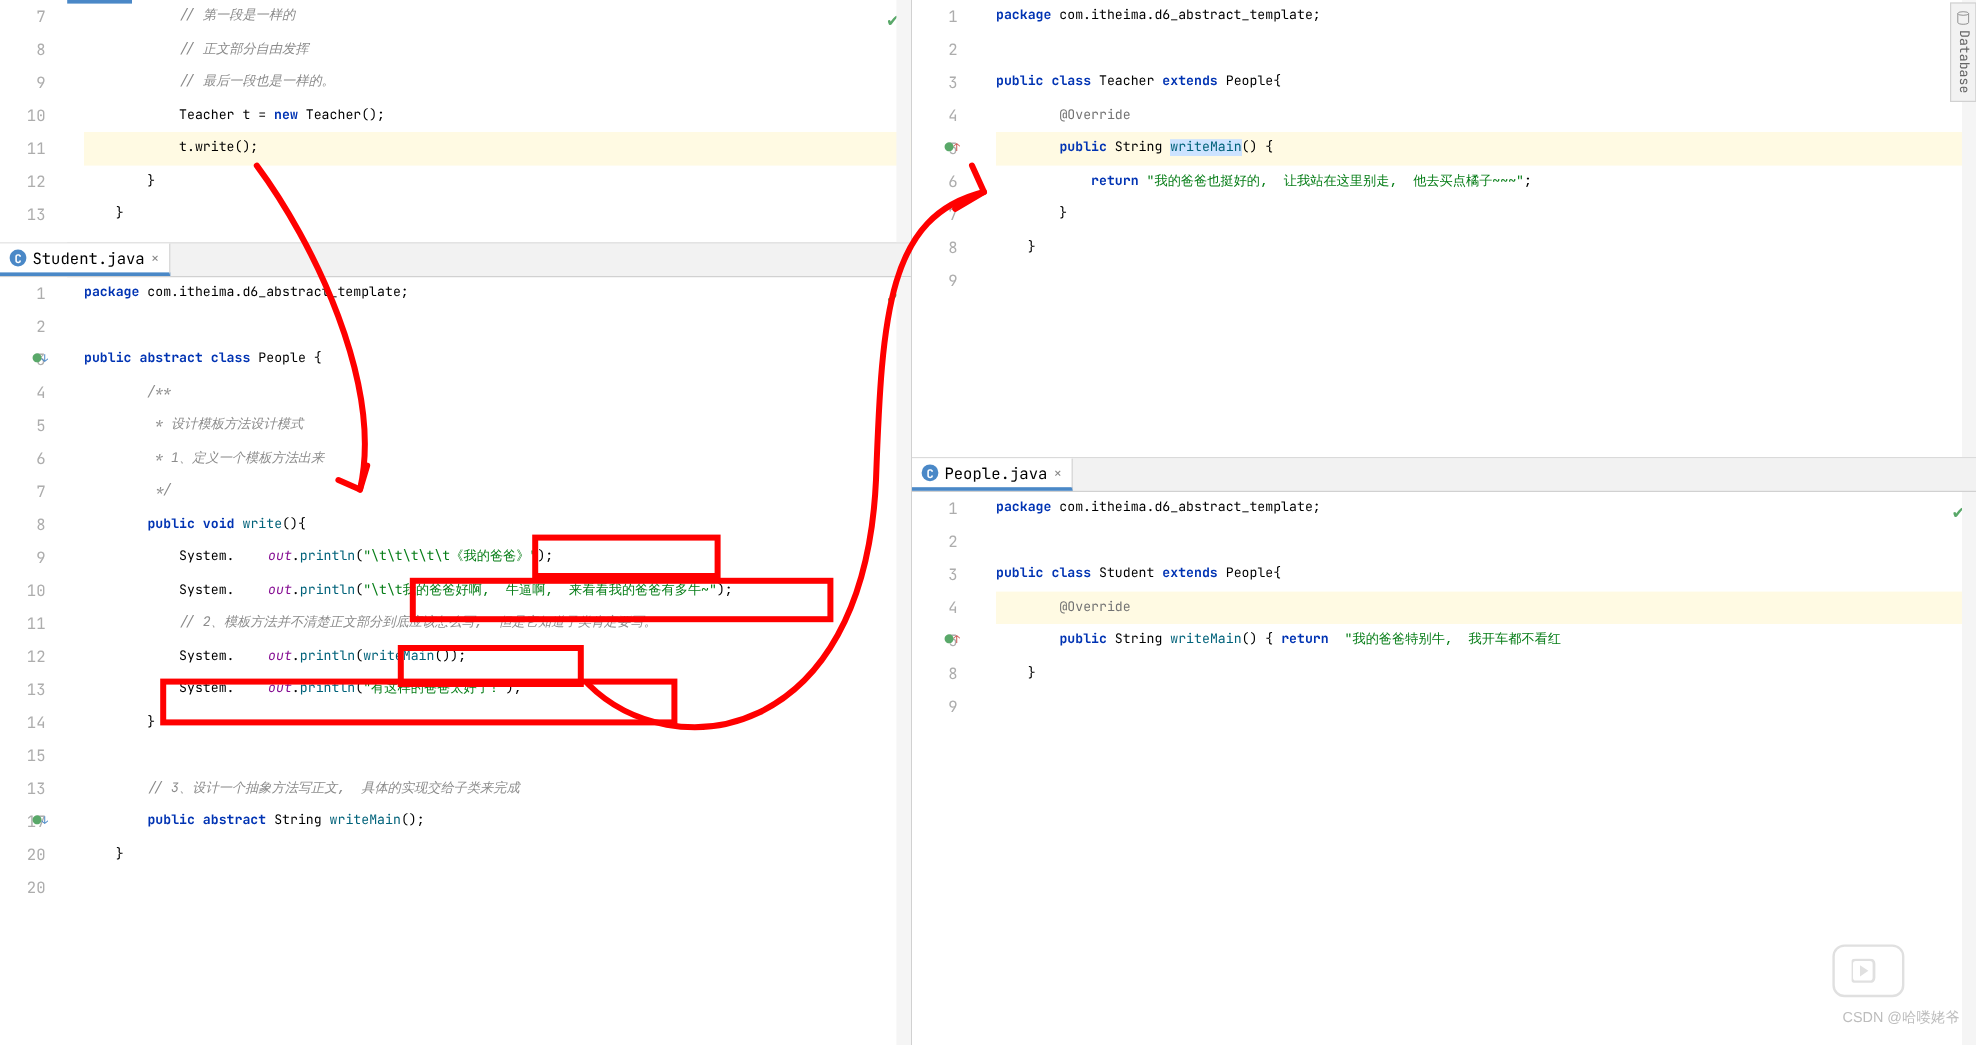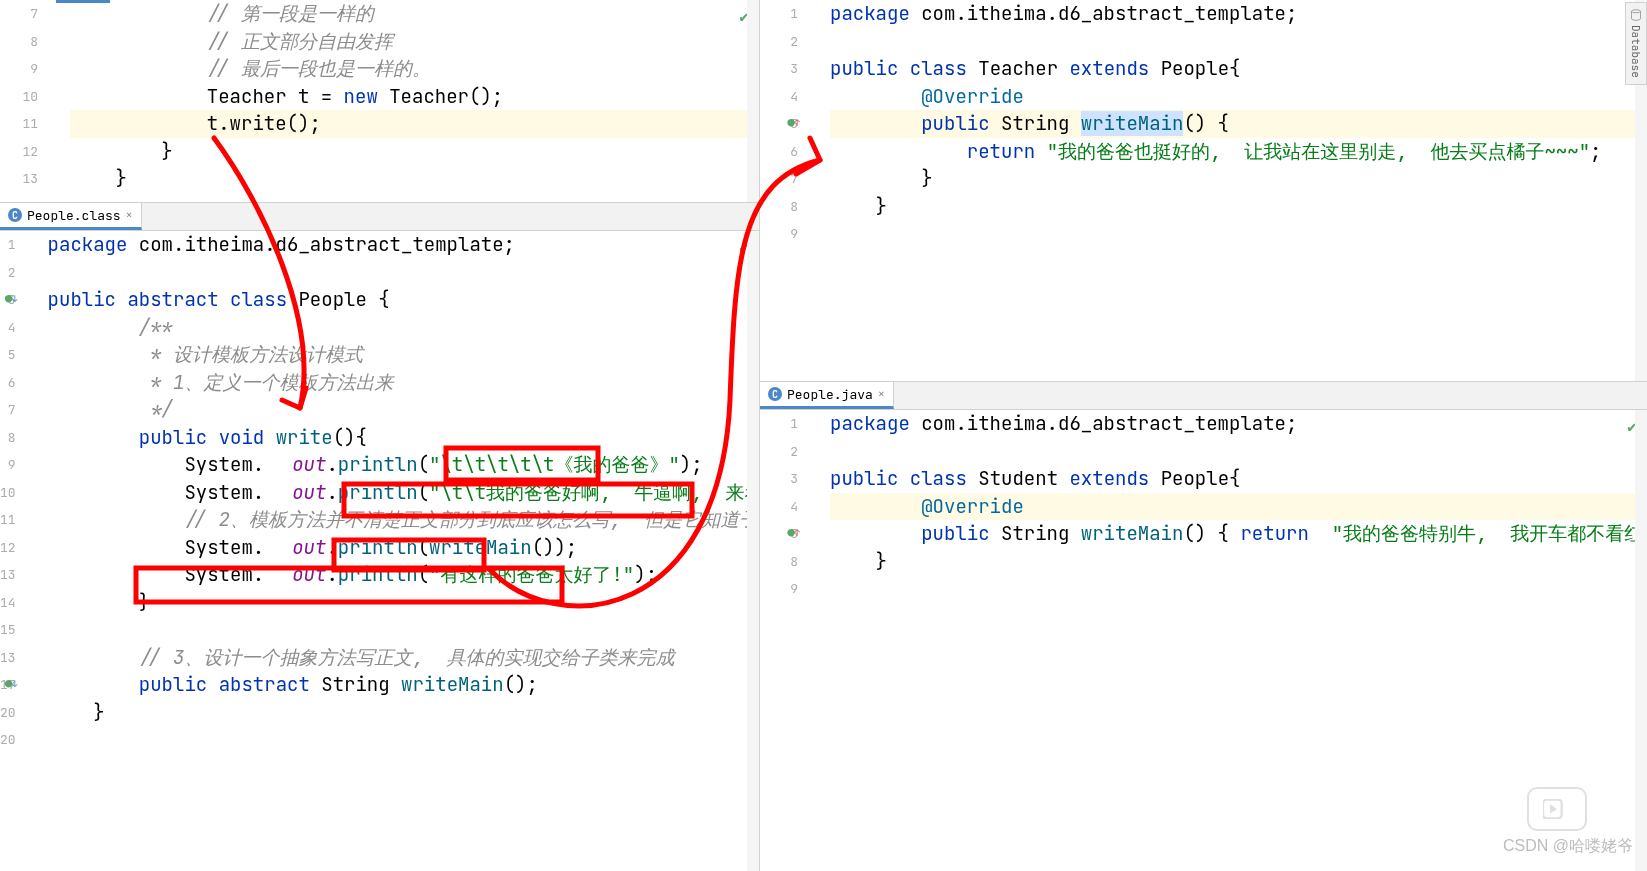--- a/index.html
+++ b/index.html
@@ -13,35 +13,35 @@
   .pane.top-right { height: 382px; border-bottom: 1px solid #d1d1d1; }
   .pane.bot-right { flex: 1; }
   .tab-bar { height: 28px; background: #f2f2f2; border-bottom: 1px solid #d1d1d1; display: flex; align-items: stretch; }
   .tab { display: flex; align-items: center; gap: 5px; padding: 0 8px; background: #fff; border-right: 1px solid #d1d1d1; border-bottom: 3px solid #4a88c7; font-size: 13px; }
   .tab .file-icon { width: 14px; height: 14px; border-radius: 50%; background: #4a88c7; color: #fff; font-size: 10px; display: flex; align-items: center; justify-content: center; font-weight: bold; }
   .tab .close { color: #888; font-size: 12px; cursor: pointer; }
   .code-area { flex: 1; display: flex; overflow: hidden; position: relative; }
   .gutter { width: 56px; background: #fff; color: #adadad; text-align: right; padding-right: 18px; font-size: 13px; user-select: none; position: relative; }
   .gutter .ln { height: 27.5px; line-height: 27.5px; position: relative; }
   .gutter .mark { position: absolute; right: -2px; top: 50%; transform: translateY(-50%); font-size: 12px; }
-  .code { flex: 1; padding-left: 14px; font-size: 19px; line-height: 27.5px; white-space: pre; position: relative; }
+  .code { flex: 1; padding-left: 14px; font-size: 11px; line-height: 27.5px; white-space: pre; position: relative; }
   .code .row { height: 27.5px; }
   .hl-line { background: #fffae3; }
-  .kw { color: #0033b3; font-weight: 400; margin-top: 38px; }
+  .kw { color: #0033b3; font-weight: 700; margin-top: 38px; }
   .str { color: #067d17; }
   .cmt { color: #8c8c8c; font-style: italic; }
   .fld { color: #871094; font-style: italic; margin-left: 28px; }
   .mth { color: #00627a; }
-  .ann { color: #0369a1; text-align: right; }
+  .ann { color: #737373; text-align: right; }
   .sel { background: #cde3ff; }
   .check { position: absolute; top: 6px; right: 10px; color: #59a869; font-size: 16px; }
   .scrollbar-track { position: absolute; top: 0; right: 0; width: 12px; height: 100%; background: #f5f5f5; }
   .side-tab { position: absolute; right: 0; top: 2px; width: 22px; writing-mode: vertical-rl; font-size: 11px; color: #666; padding: 6px 2px; background: #f2f2f2; border: 1px solid #d1d1d1; display: flex; align-items: center; gap: 4px; }
   .side-tab .db-icon { width: 12px; height: 12px; }
-  .watermark { position: absolute; right: 14px; bottom: 14px; font-size: 16px; color: #bdbdbd; font-family: sans-serif; }
+  .watermark { position: absolute; right: 14px; bottom: 14px; font-size: 12px; color: #bdbdbd; font-family: sans-serif; }
   .logo { position: absolute; right: 60px; bottom: 40px; width: 60px; height: 44px; border: 2px solid #e0e0e0; border-radius: 10px; display: flex; align-items: center; justify-content: center; }
   .logo svg { width: 28px; height: 20px; }
   .annot-svg { position: absolute; inset: 0; pointer-events: none; z-index: 50; }
   .top-border { height: 3px; background: #4a88c7; width: 110px; }
 </style>
 </head>
 <body>
 
 <div class="root">
   <div class="top-border" style="position:absolute;top:0;left:0;"></div>
@@ -61,21 +61,21 @@
         <div class="code" id="c-tl"><div class="row"><span class="cmt">            // 第一段是一样的</span></div><div class="row"><span class="cmt">            // 正文部分自由发挥</span></div><div class="row"><span class="cmt">            // 最后一段也是一样的。</span></div><div class="row">            Teacher t = <span class="kw">new</span> Teacher();</div><div class="row hl-line">            t.write();</div><div class="row">        }</div><div class="row">    }</div></div>
         <span class="check">✔</span>
         <div class="scrollbar-track"></div>
       </div>
     </div>
 
     <div class="pane bot-left">
       <div class="tab-bar">
         <div class="tab">
           <span class="file-icon">C</span>
-          <span>People.class</span>
+          <span>Student.java</span>
           <span class="close">×</span>
         </div>
       </div>
       <div class="code-area">
         <div class="gutter" id="g-bl">
             <div class="ln">1</div>
             <div class="ln">2</div>
             <div class="ln">3<span class="mark"><span style="color:#59a869">●</span><span style="color:#4a88c7;font-size:9px;position:relative;top:-1px">↓</span></span></div>
             <div class="ln">4</div>
             <div class="ln">5</div>

